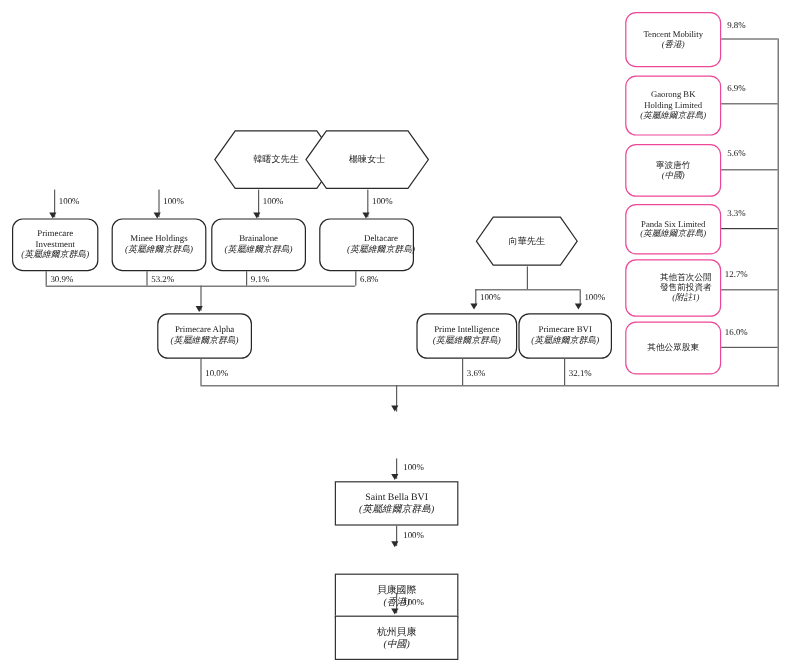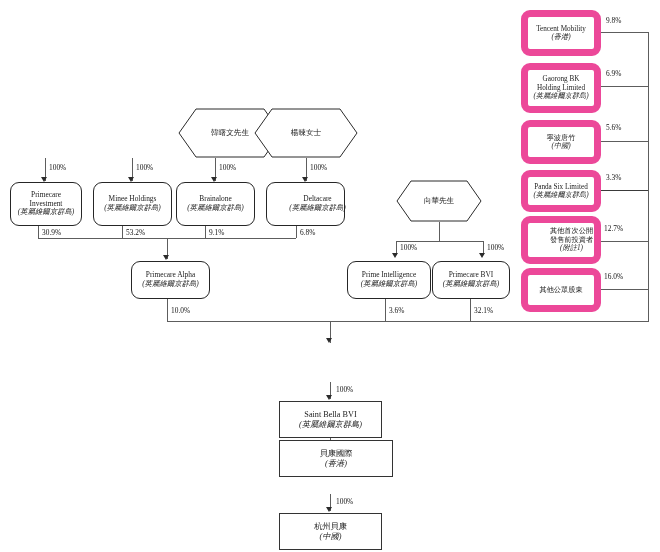--- a/index.html
+++ b/index.html
@@ -18,21 +18,21 @@
     border:1px solid #2b2b2b;
   }
   .node .l1{white-space:nowrap;}
   .node .l2,.node .l3{font-style:italic;white-space:nowrap;}
 
   
   .rbox{border-radius:9px;border:1px solid #262626;font-size:7.4px;}
   
   .sbox{border-radius:0;border:1.4px solid #333;font-size:8.2px;}
   
-  .shbox{border-radius:9px;border:7px solid #ec4899;font-size:7.2px;}
+  .shbox{border-radius:9px;border:1px solid #ec4899;font-size:7.2px;}
 
   
   .hex{
     position:absolute;box-sizing:border-box;
     display:flex;align-items:center;justify-content:center;
     text-align:center;font-size:7.6px;white-space:nowrap;
   }
   .hex .hexbg{position:absolute;left:0;top:0;width:100%;height:100%;}
   .hex .hexlabel{position:relative;z-index:2;}
 
@@ -220,21 +220,21 @@
 
   <div class="node sbox" style="left:279px;top:401px;width:103px;height:37px;">
     <div class="l1">Saint Bella BVI</div>
     <div class="l2">(英屬維爾京群島)</div>
   </div>
 
   <div class="ln vl" style="left:330px;top:438px;height:17px;"></div>
   <div class="arrow" style="left:326.4px;top:451px;"></div>
   <div class="pct" style="left:336px;top:441px;">100%</div>
 
-  <div class="node sbox" style="left:279px;top:440px;width:114px;height:37px;">
+  <div class="node sbox" style="left:279px;top:478px;width:103px;height:37px;">
     <div class="l1">貝康國際</div>
     <div class="l2">(香港)</div>
   </div>
 
   <div class="ln vl" style="left:330px;top:494px;height:17px;"></div>
   <div class="arrow" style="left:326.4px;top:507px;"></div>
   <div class="pct" style="left:336px;top:497px;">100%</div>
 
   <div class="node sbox" style="left:279px;top:513px;width:103px;height:37px;">
     <div class="l1">杭州貝康</div>

